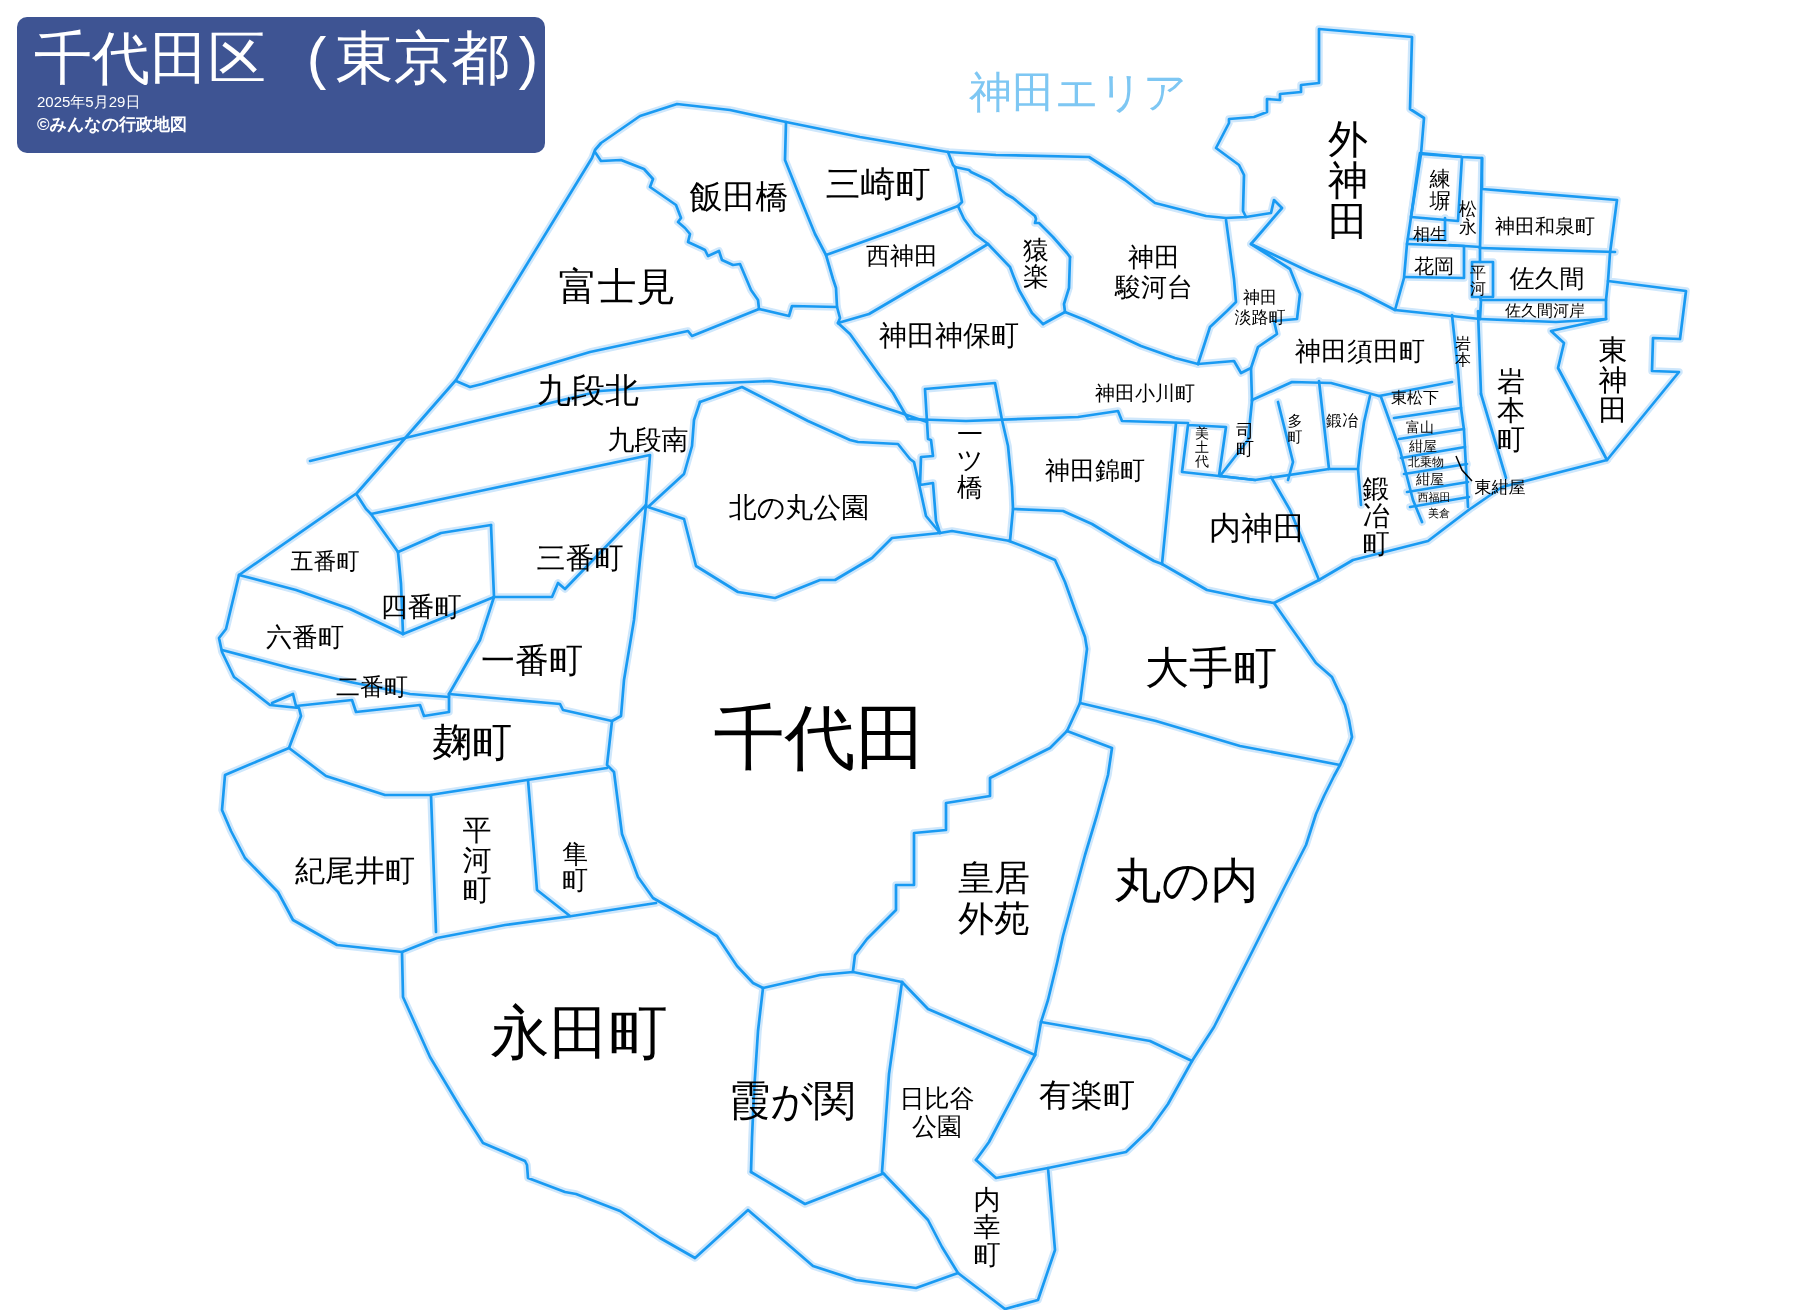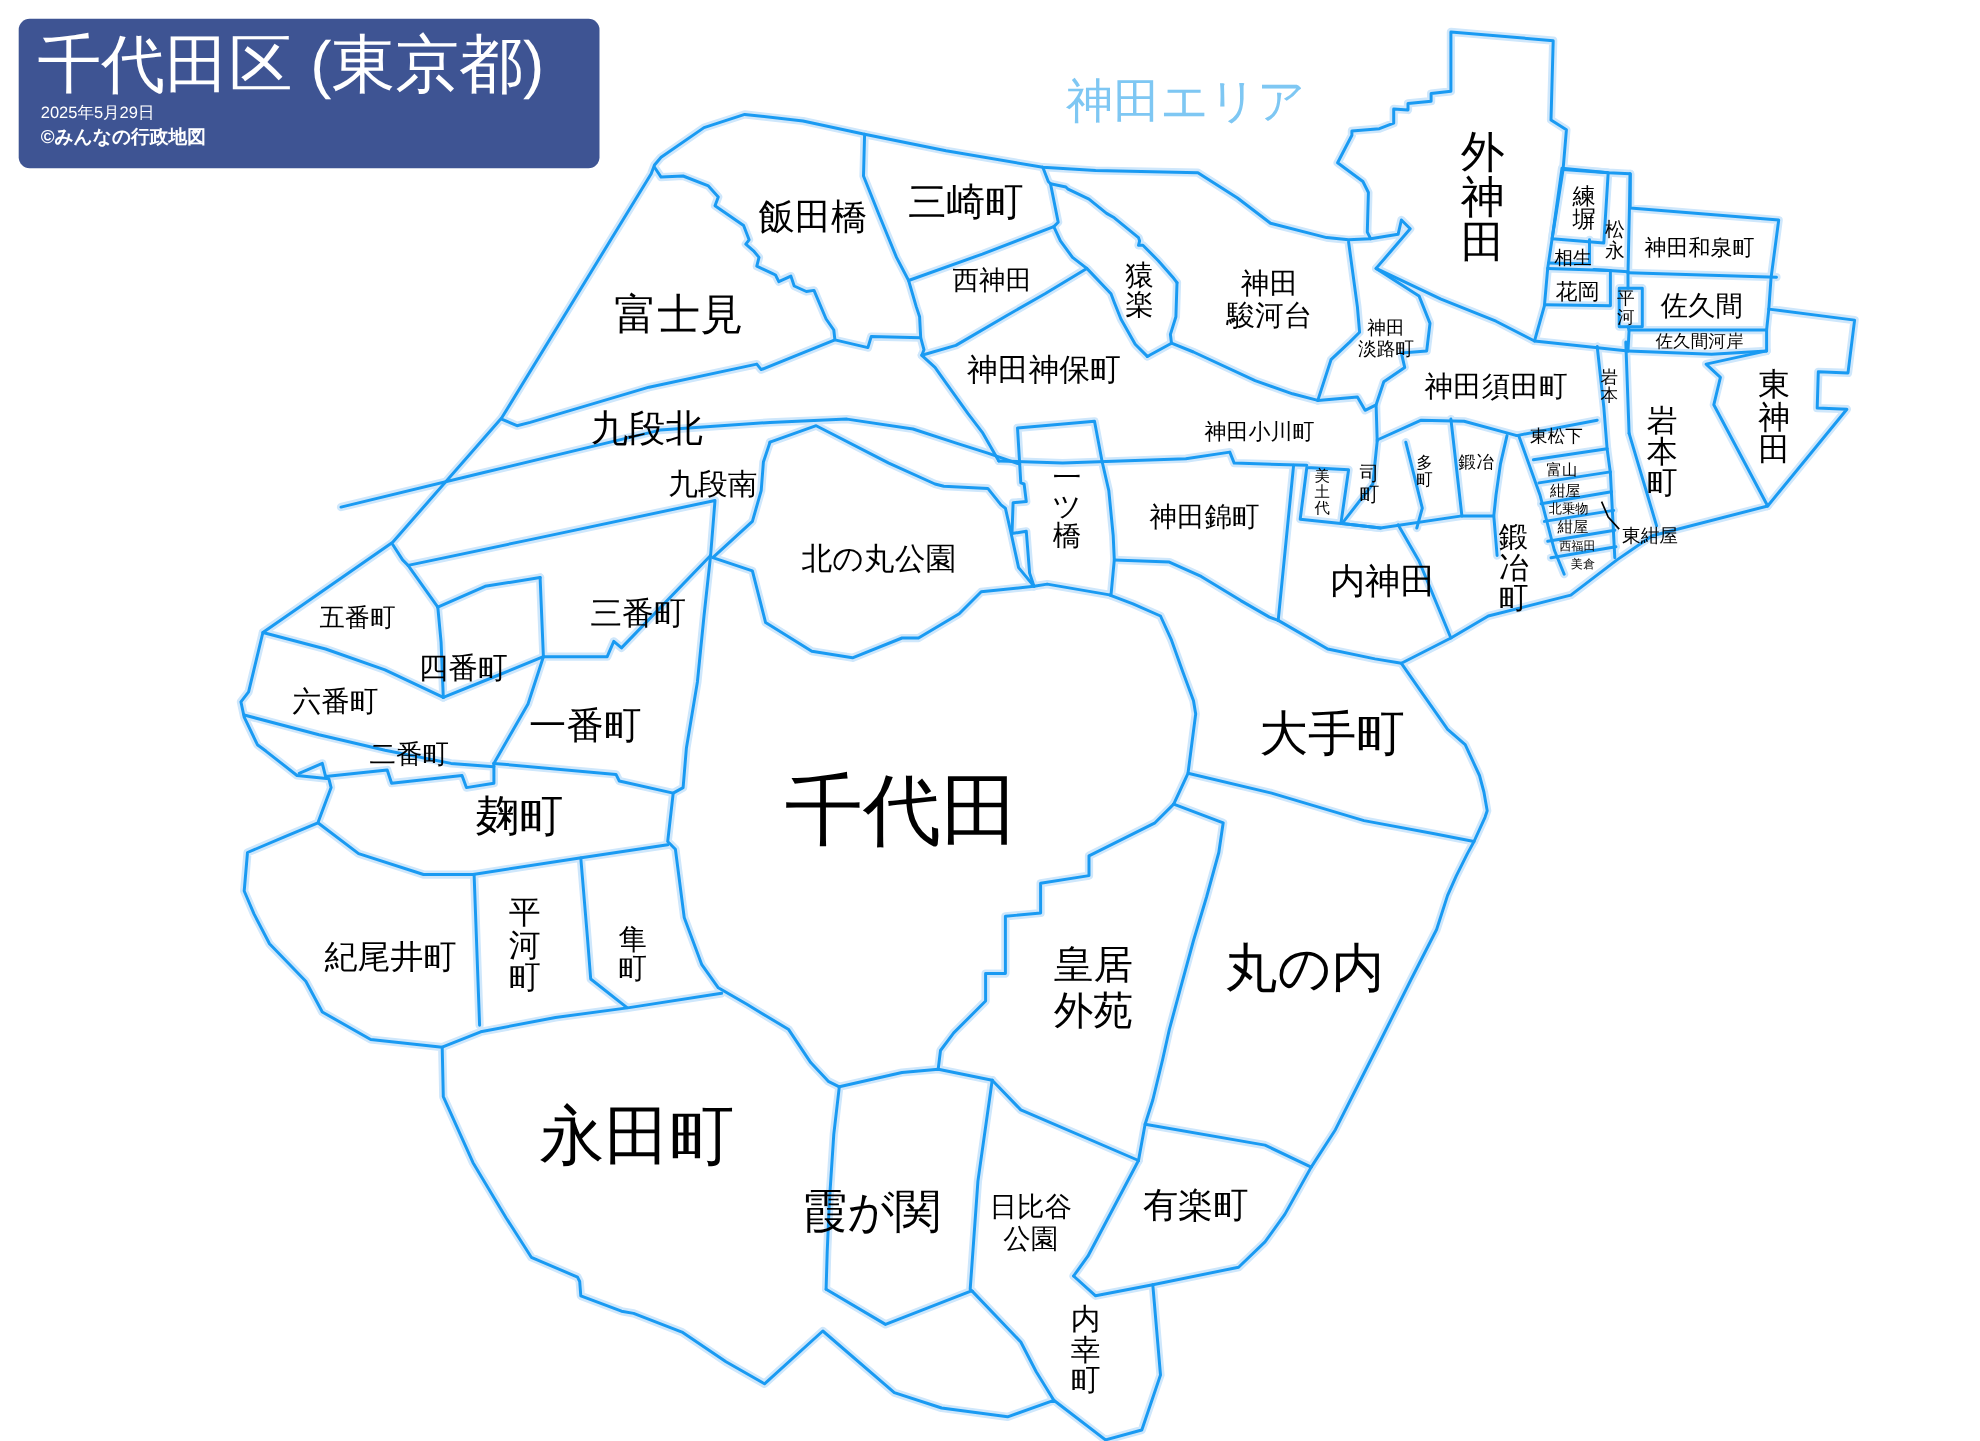--- a/index.html
+++ b/index.html
@@ -320,17 +320,17 @@
 <text class="lbl" font-size="27" text-anchor="middle" dominant-baseline="central"><tspan x="987" y="1199.5">内</tspan><tspan x="987" y="1227.0">幸</tspan><tspan x="987" y="1254.5">町</tspan></text>
   </g>
 
   <path d="M1472,481 L1462,470 L1456,456" fill="none" stroke="#000" stroke-width="1.5"></path>
 
   <text x="1078" y="92" font-size="43" fill="#7ec7f3" text-anchor="middle" dominant-baseline="central">神田エリア</text>
 </svg>
 
 <div style="position:absolute;left:17px;top:17px;width:528px;height:136px;background:#3e5493;border-radius:10px;"></div>
 
-<div style="position:absolute;left:34px;top:20px;font-size:58px;color:#ffffff;">千代田区 (東京都)</div>
+<div style="position:absolute;left:34px;top:20px;font-size:58px;color:#ffffff;font-family:Liberation Mono, monospace;">千代田区 (東京都)</div>
 
 <div style="position:absolute;left:37px;top:93px;font-size:15px;color:#ffffff;">2025年5月29日</div>
 
 <div style="position:absolute;left:37px;top:113px;font-size:17px;color:#ffffff;font-weight:bold;">©みんなの行政地図</div>
 
 </body></html>

